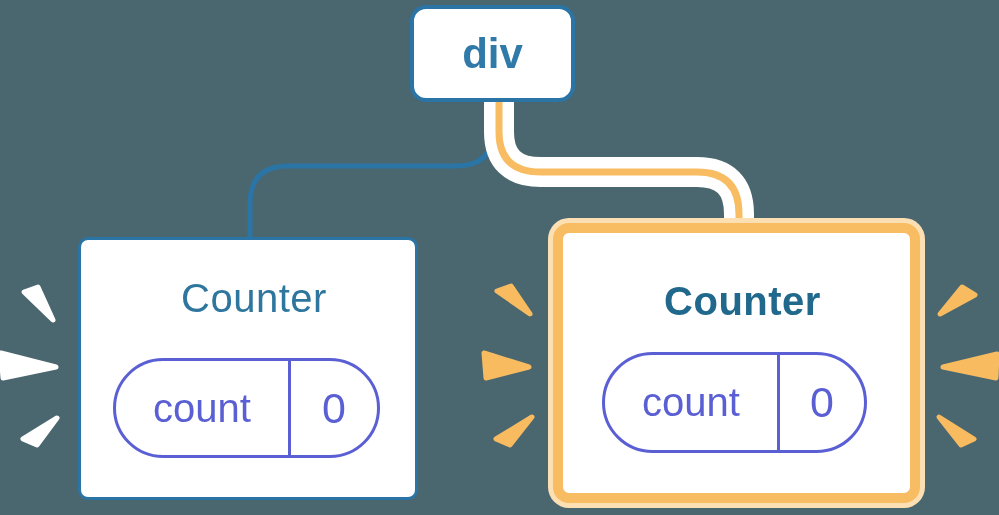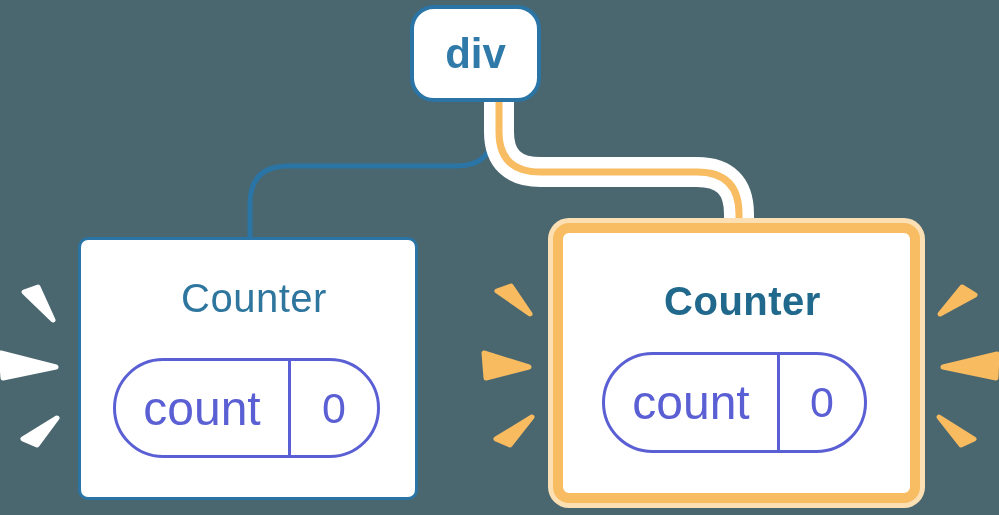--- a/index.html
+++ b/index.html
@@ -57,24 +57,24 @@
   .spark-orange {
     fill: var(--spark-orange);
     stroke: var(--spark-orange);
     stroke-width: 5;
     stroke-linejoin: round;
   }
 
   .node-root {
     position: absolute;
     left: 410px; top: 5px;
-    width: 131px; height: 97px;
+    width: 165px; height: 97px;
     background: var(--white);
     border: 4px solid var(--blue-border);
-    border-radius: 24px;
+    border-radius: 16px;
     display: flex; align-items: center; justify-content: center;
     font-size: 42px; font-weight: 600;
     color: var(--blue-text);
   }
 
   .card {
     position: absolute;
     background: var(--white);
   }
   .card-left {
@@ -124,21 +124,21 @@
   .card-right .state-pill {
     left: 39px; top: 119px;
     width: 265px; height: 101px;
   }
   .pill-cell {
     display: flex; align-items: center; justify-content: center;
     color: var(--purple);
   }
   .pill-key {
     width: 175px;
-    font-size: 48px;
+    font-size: 40px;
     border-right: 3px solid var(--purple);
   }
   .pill-value {
     flex: 1;
     font-size: 43px;
   }
 </style>
 </head>
 <body>
 

